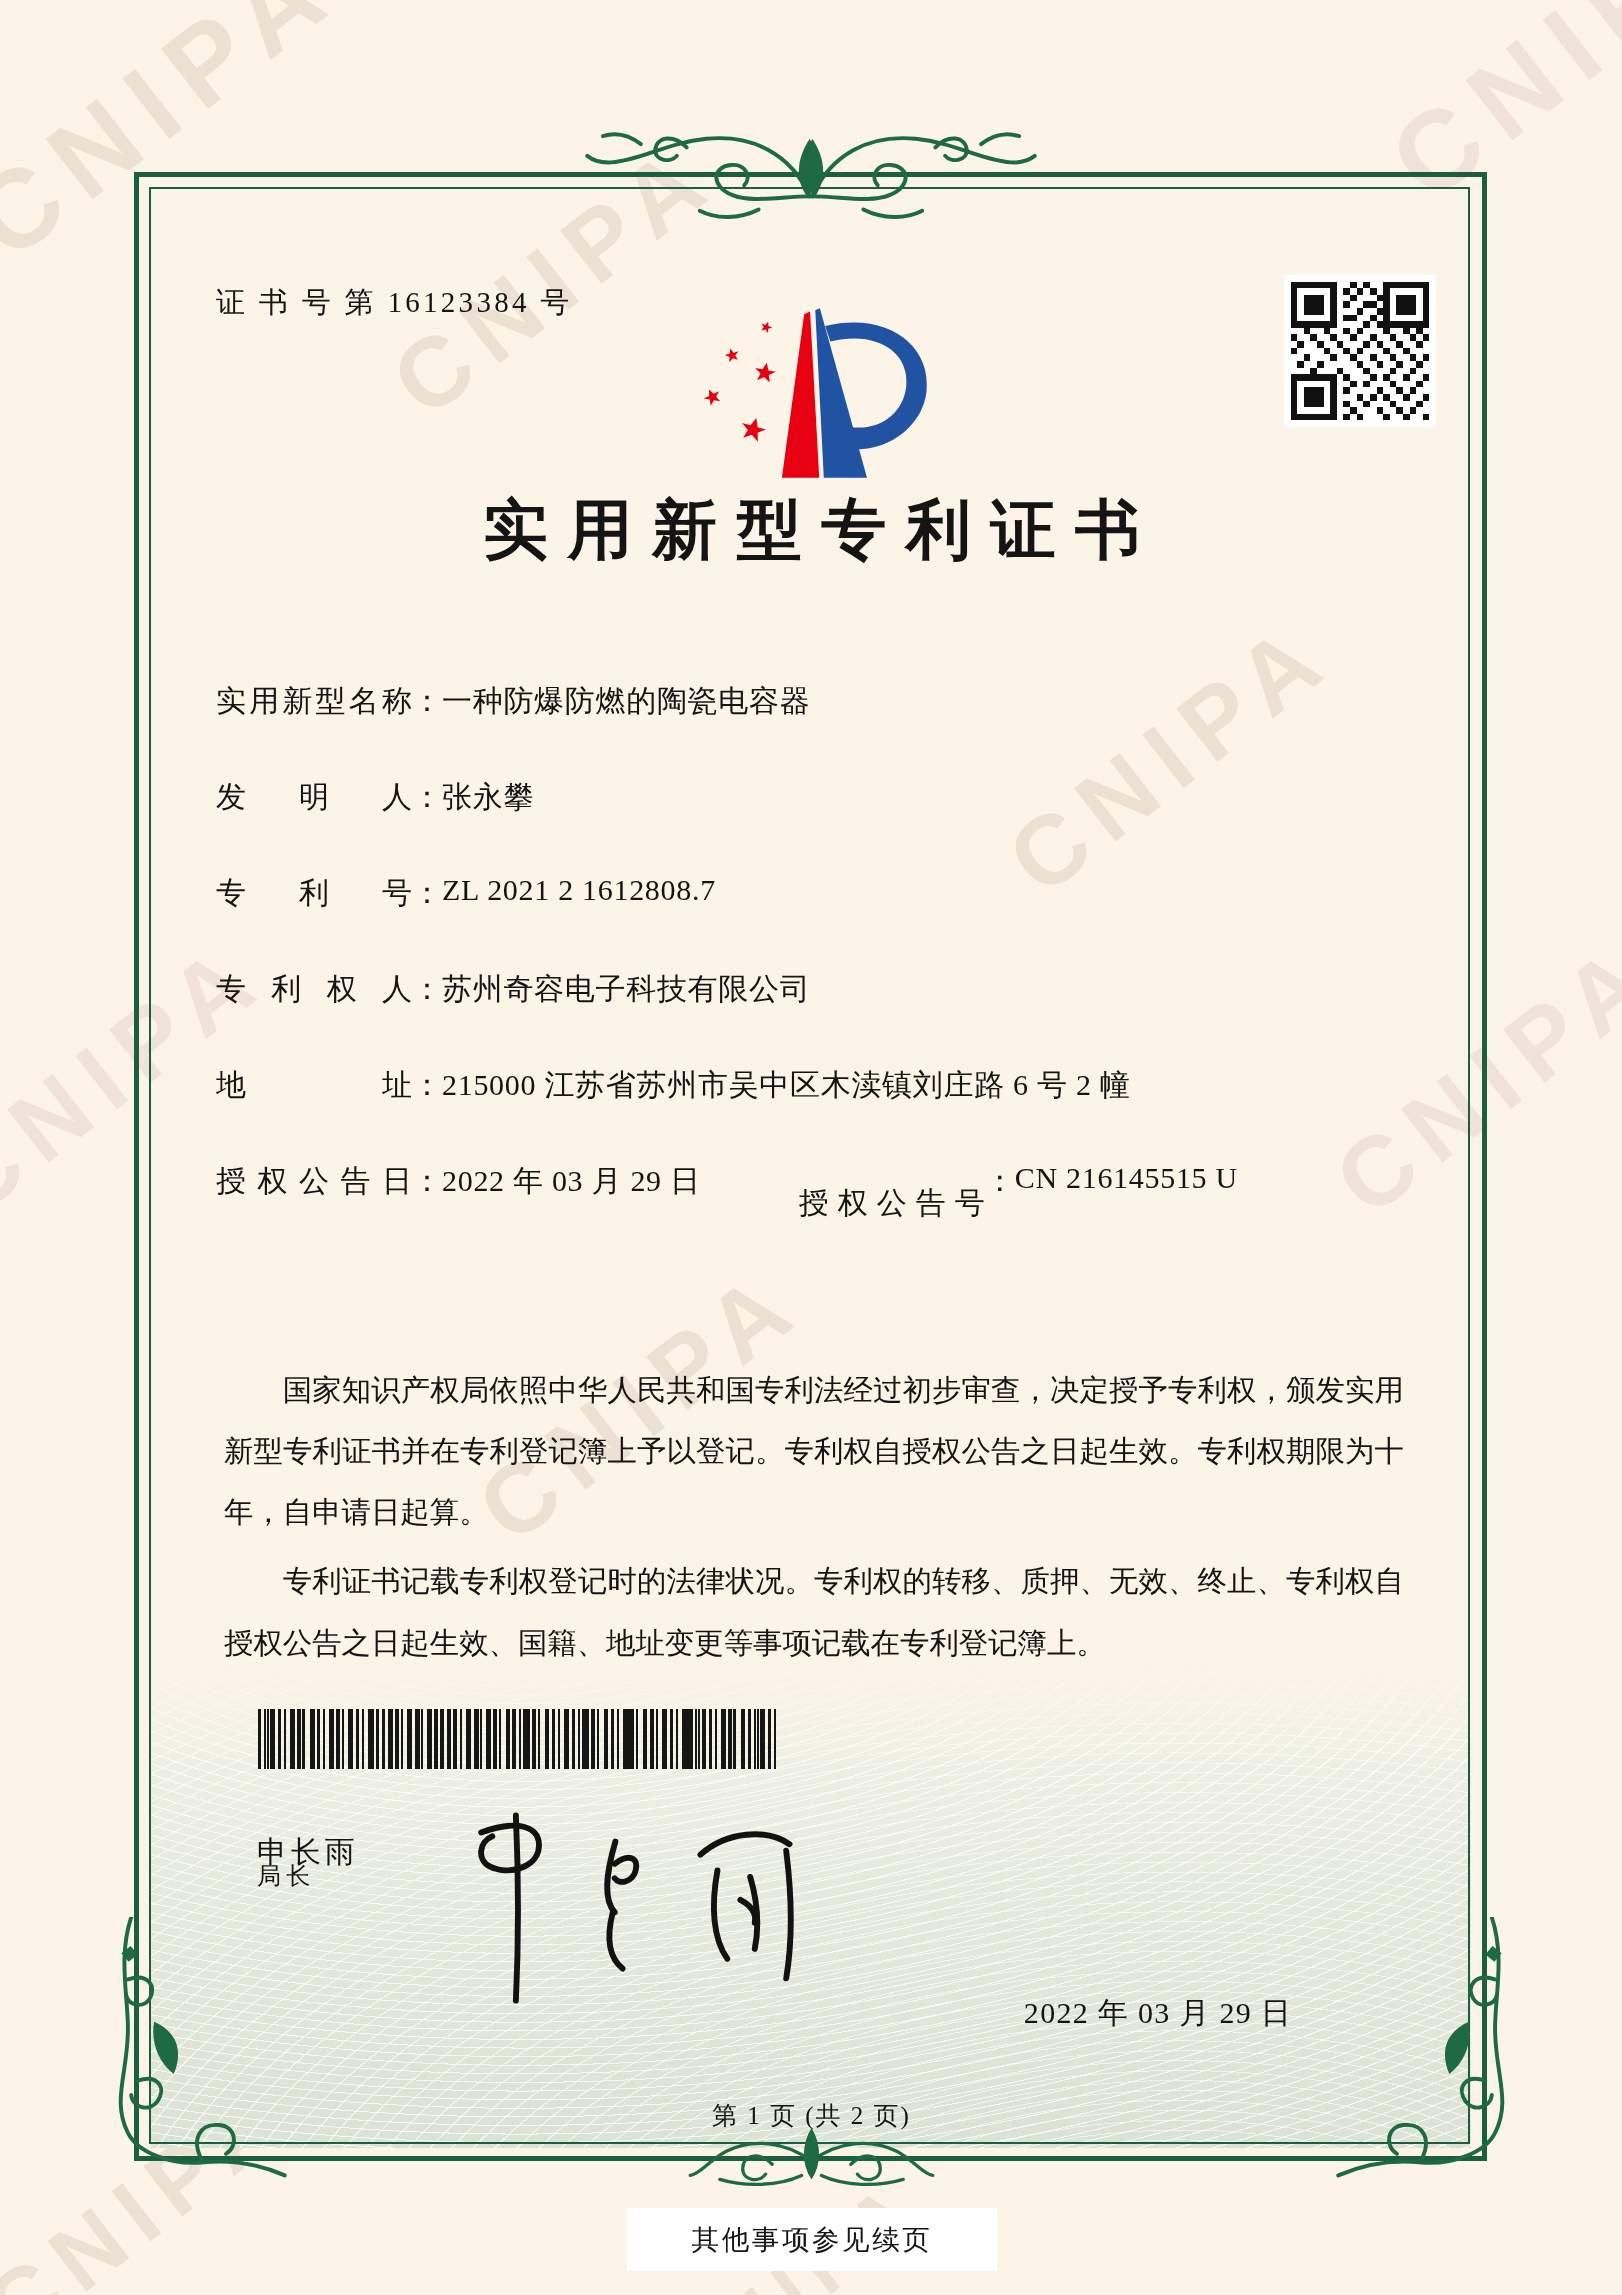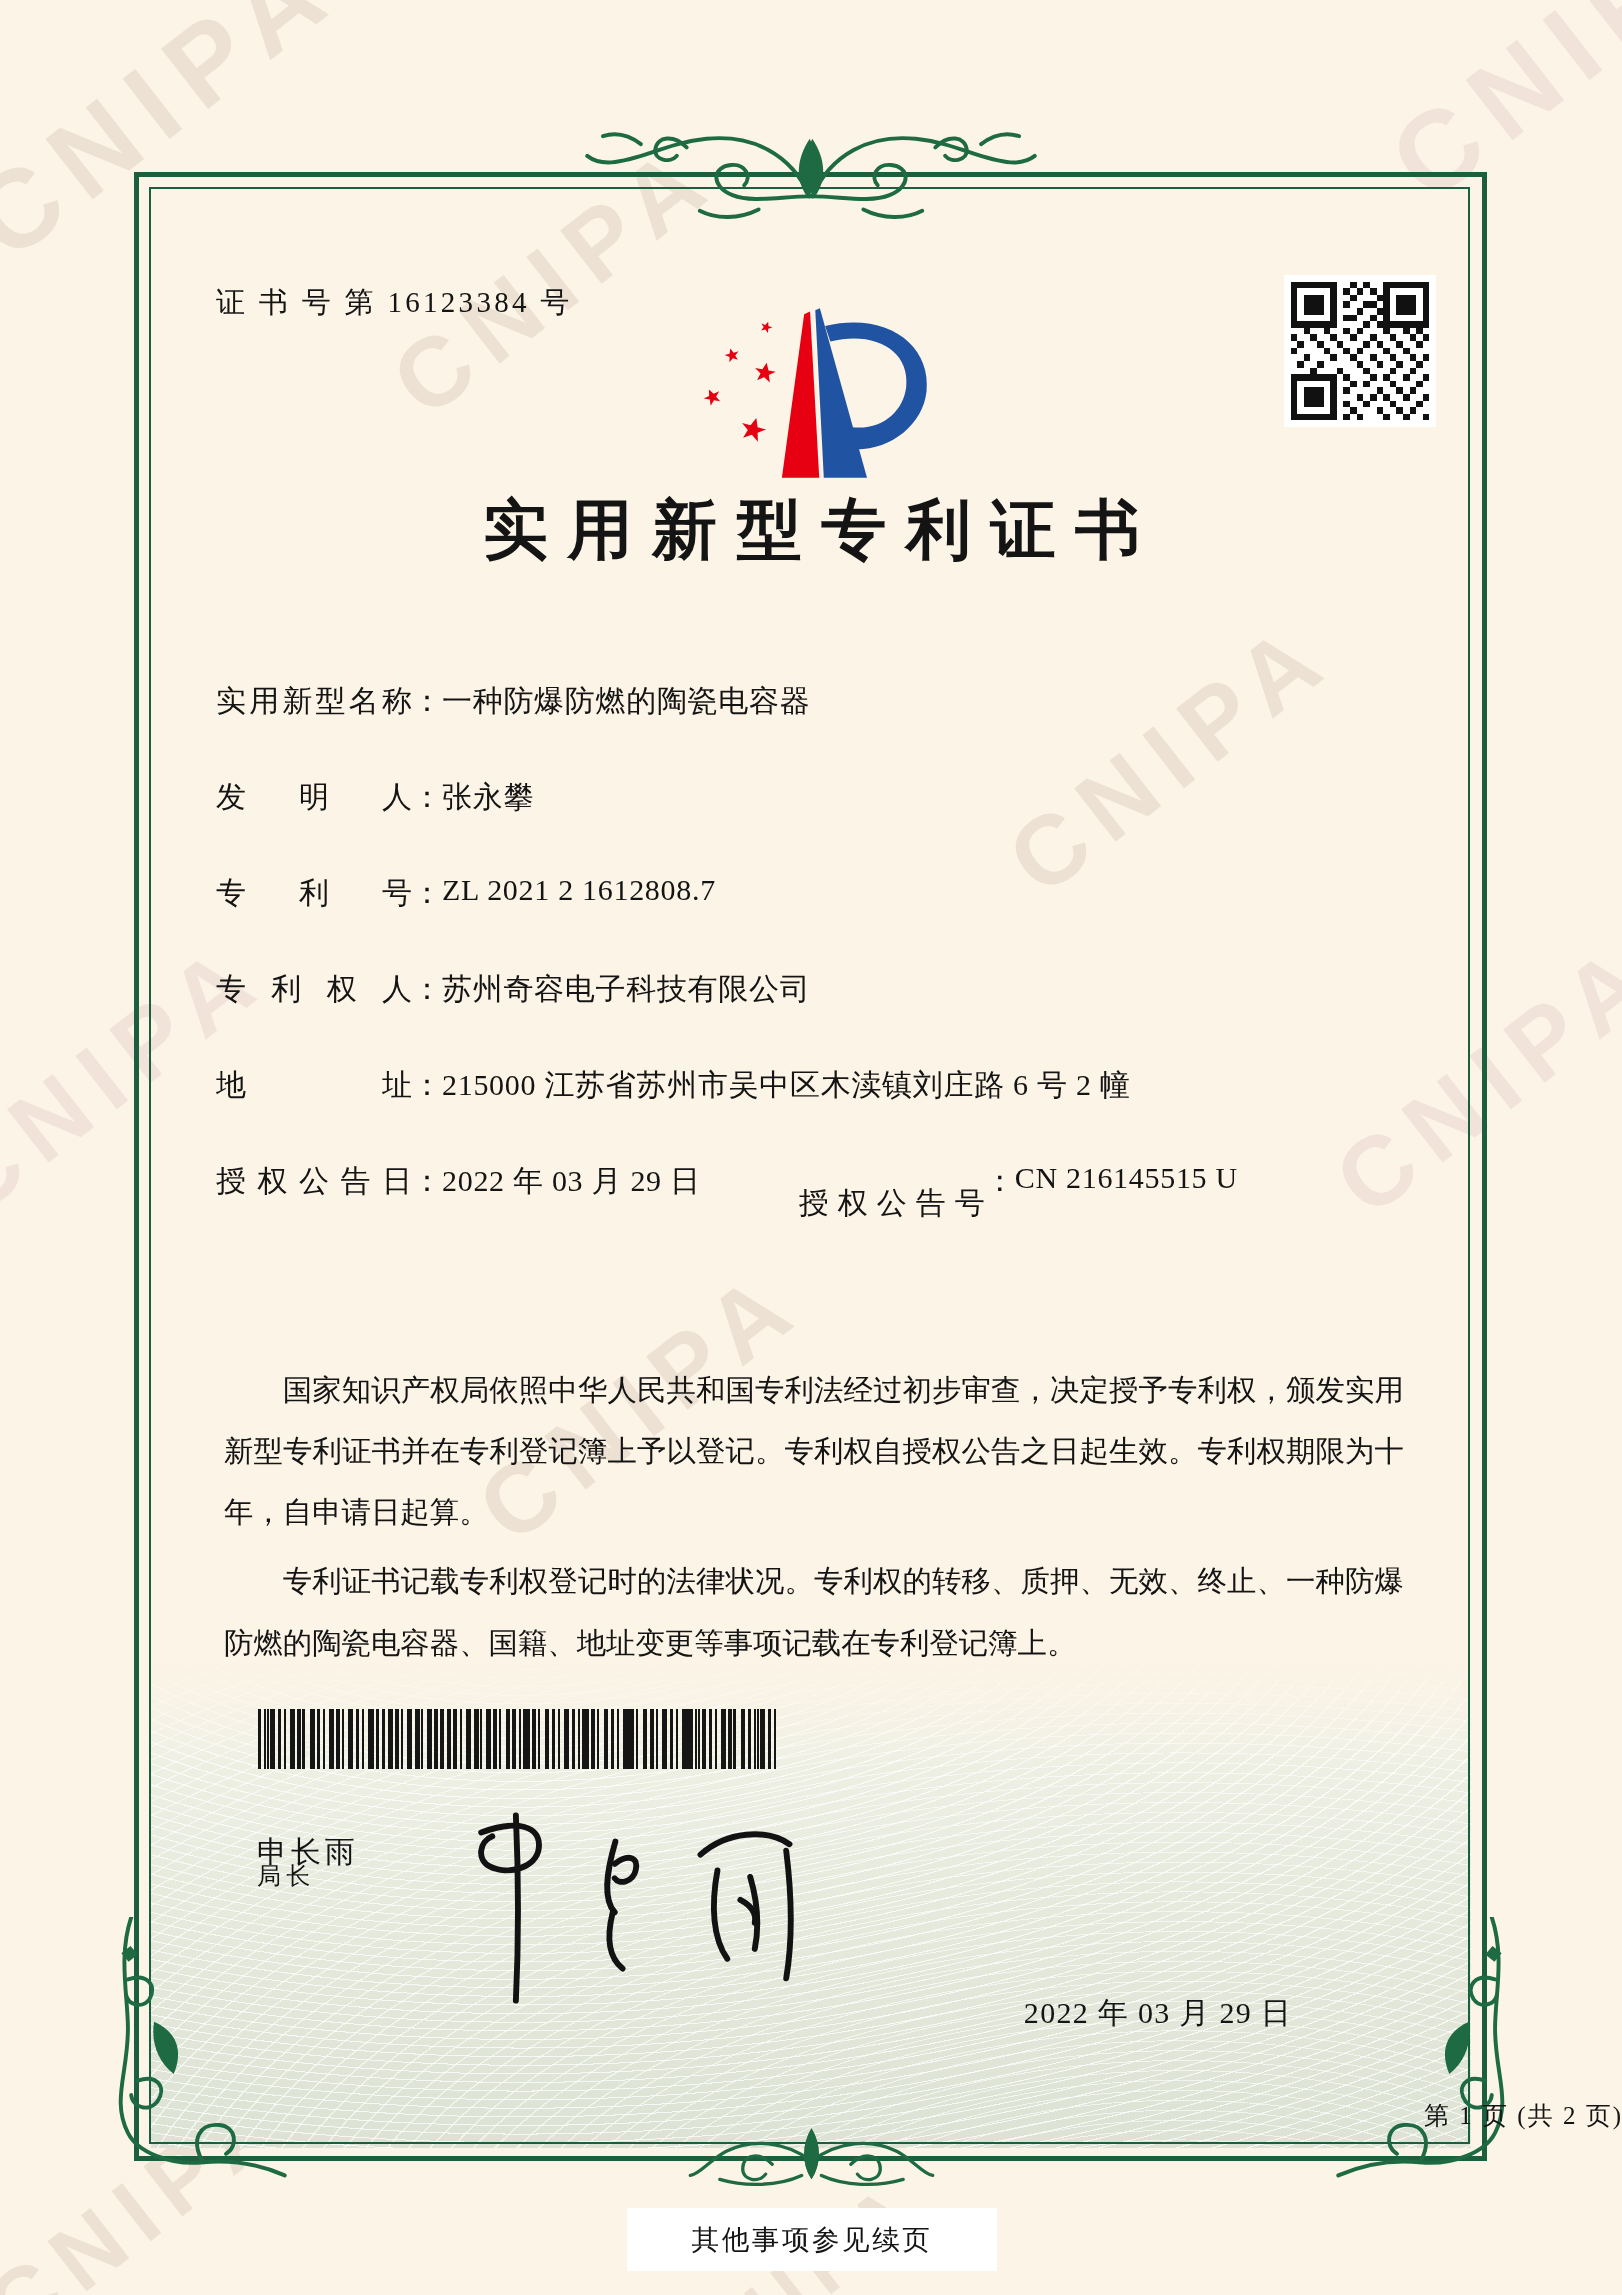--- a/index.html
+++ b/index.html
@@ -91,21 +91,21 @@
   .sig-title{position:absolute;left:257px;top:1860px;font-size:24px;letter-spacing:5.2px;}
   .sig-name{position:absolute;left:257px;top:1832px;font-size:30px;letter-spacing:3.9px;}
   .sig-script{position:absolute;left:419px;top:1801px;}
   .grant-date{
     position:absolute;left:955px;top:1993px;width:406px;
     text-align:center;font-size:30px;letter-spacing:1.3px;
   }
   
   .page-no{
     position:absolute;left:0;top:2099px;width:100%;
-    text-align:right;font-size:25px;letter-spacing:2px;
+    text-align:center;font-size:25px;letter-spacing:2px;
   }
   .continue-note{
     position:absolute;left:627px;top:2180px;width:370px;height:63px;
     background:#ffffff;
     display:flex;align-items:center;justify-content:center;
     font-size:27.5px;letter-spacing:2.6px;margin-top:28px;
   }
   .orn{position:absolute;pointer-events:none;}
   svg{display:block;}
 </style>
@@ -319,21 +319,21 @@
     <div class="field-row">
       <span class="flabel">地址</span><span class="colon">：</span><span class="fvalue">215000 江苏省苏州市吴中区木渎镇刘庄路 6 号 2 幢</span>
     </div>
     <div class="field-row">
       <span class="flabel">授权公告日</span><span class="colon">：</span><span class="fvalue">2022 年 03 月 29 日</span><span class="flabel narrow">授权公告号</span><span class="colon">：</span><span class="fvalue">CN 216145515 U</span>
     </div>
   </div>
 
   <div class="body-text">
     <p>国家知识产权局依照中华人民共和国专利法经过初步审查，决定授予专利权，颁发实用新型专利证书并在专利登记簿上予以登记。专利权自授权公告之日起生效。专利权期限为十年，自申请日起算。</p>
-    <p>专利证书记载专利权登记时的法律状况。专利权的转移、质押、无效、终止、一种防爆防燃的陶瓷电容器、国籍、地址变更等事项记载在专利登记簿上。</p>
+    <p>专利证书记载专利权登记时的法律状况。专利权的转移、质押、无效、终止、专利权自授权公告之日起生效、国籍、地址变更等事项记载在专利登记簿上。</p>
   </div>
 
   <div class="barcode"></div>
 
   <div class="sig-title">局长</div>
   <div class="sig-name">申长雨</div>
   <svg class="sig-script" width="432" height="216" viewBox="0 0 660 330">
     <g fill="none" stroke="#121212" stroke-width="9" stroke-linecap="round" stroke-linejoin="round">
       <path d="M95,48 C150,28 187,38 183,72 C180,102 135,114 108,100 C88,90 92,62 112,54"></path>
       <path d="M148,22 C151,90 153,200 148,305"></path>

